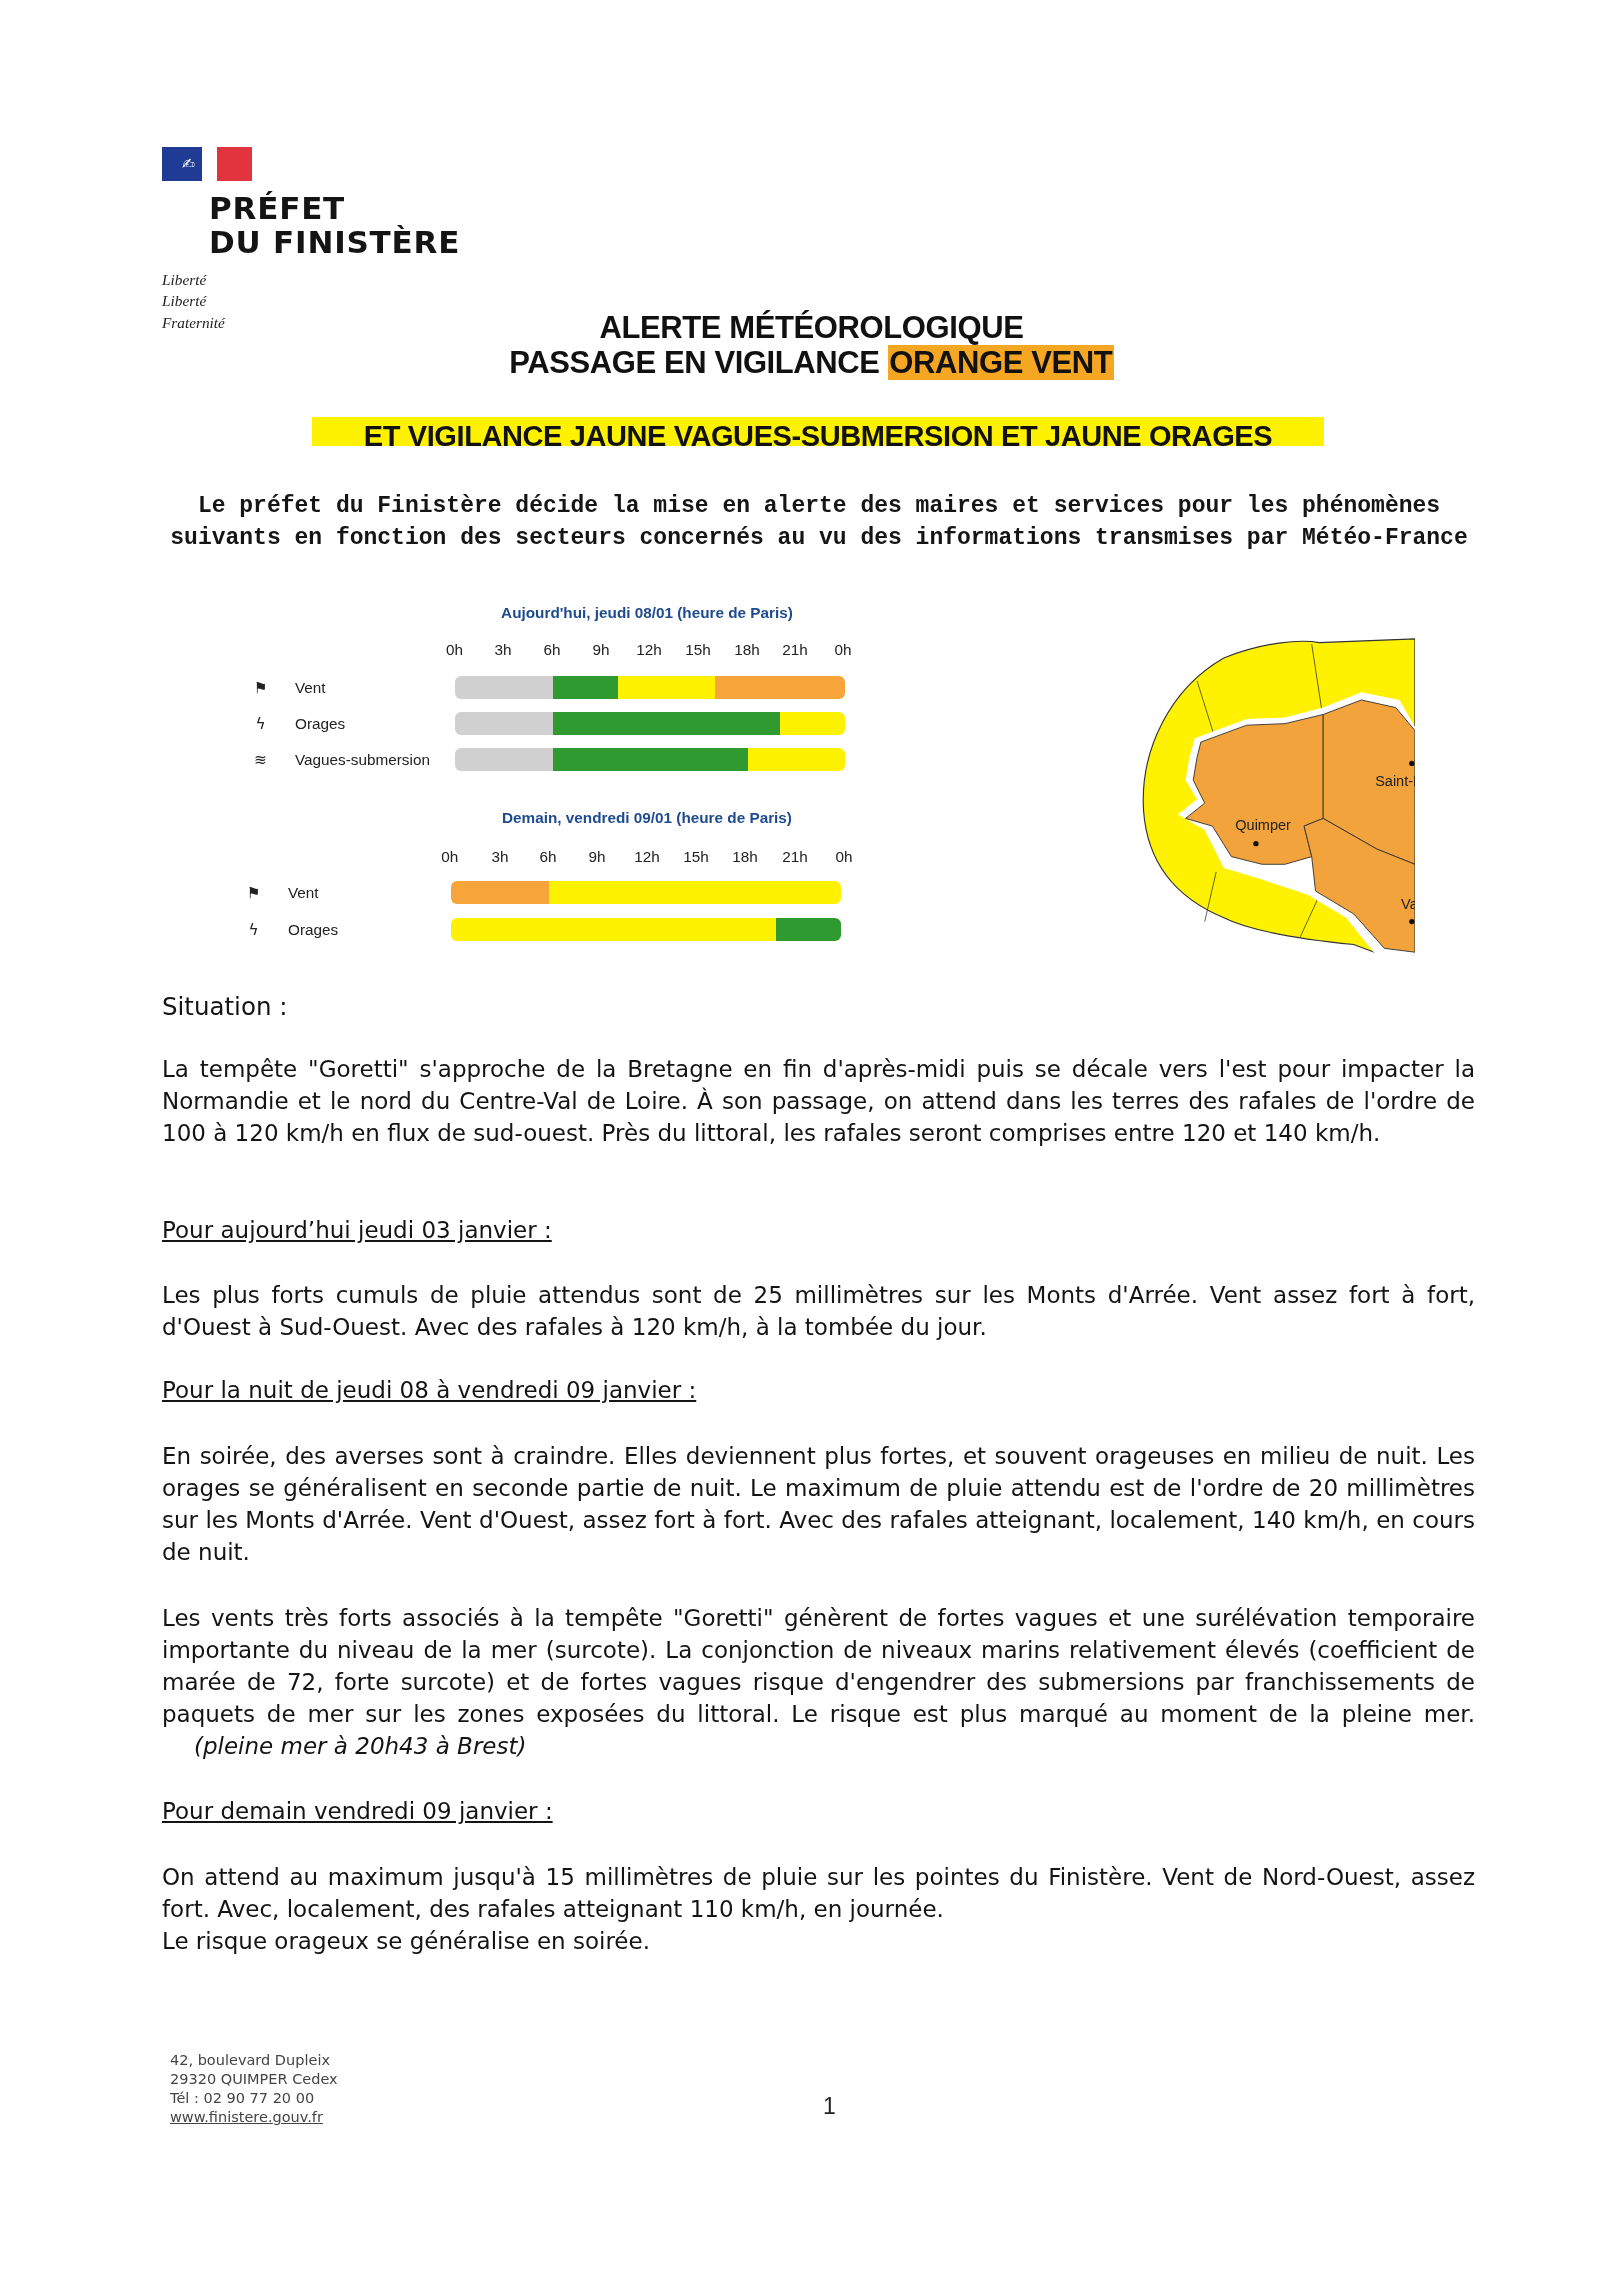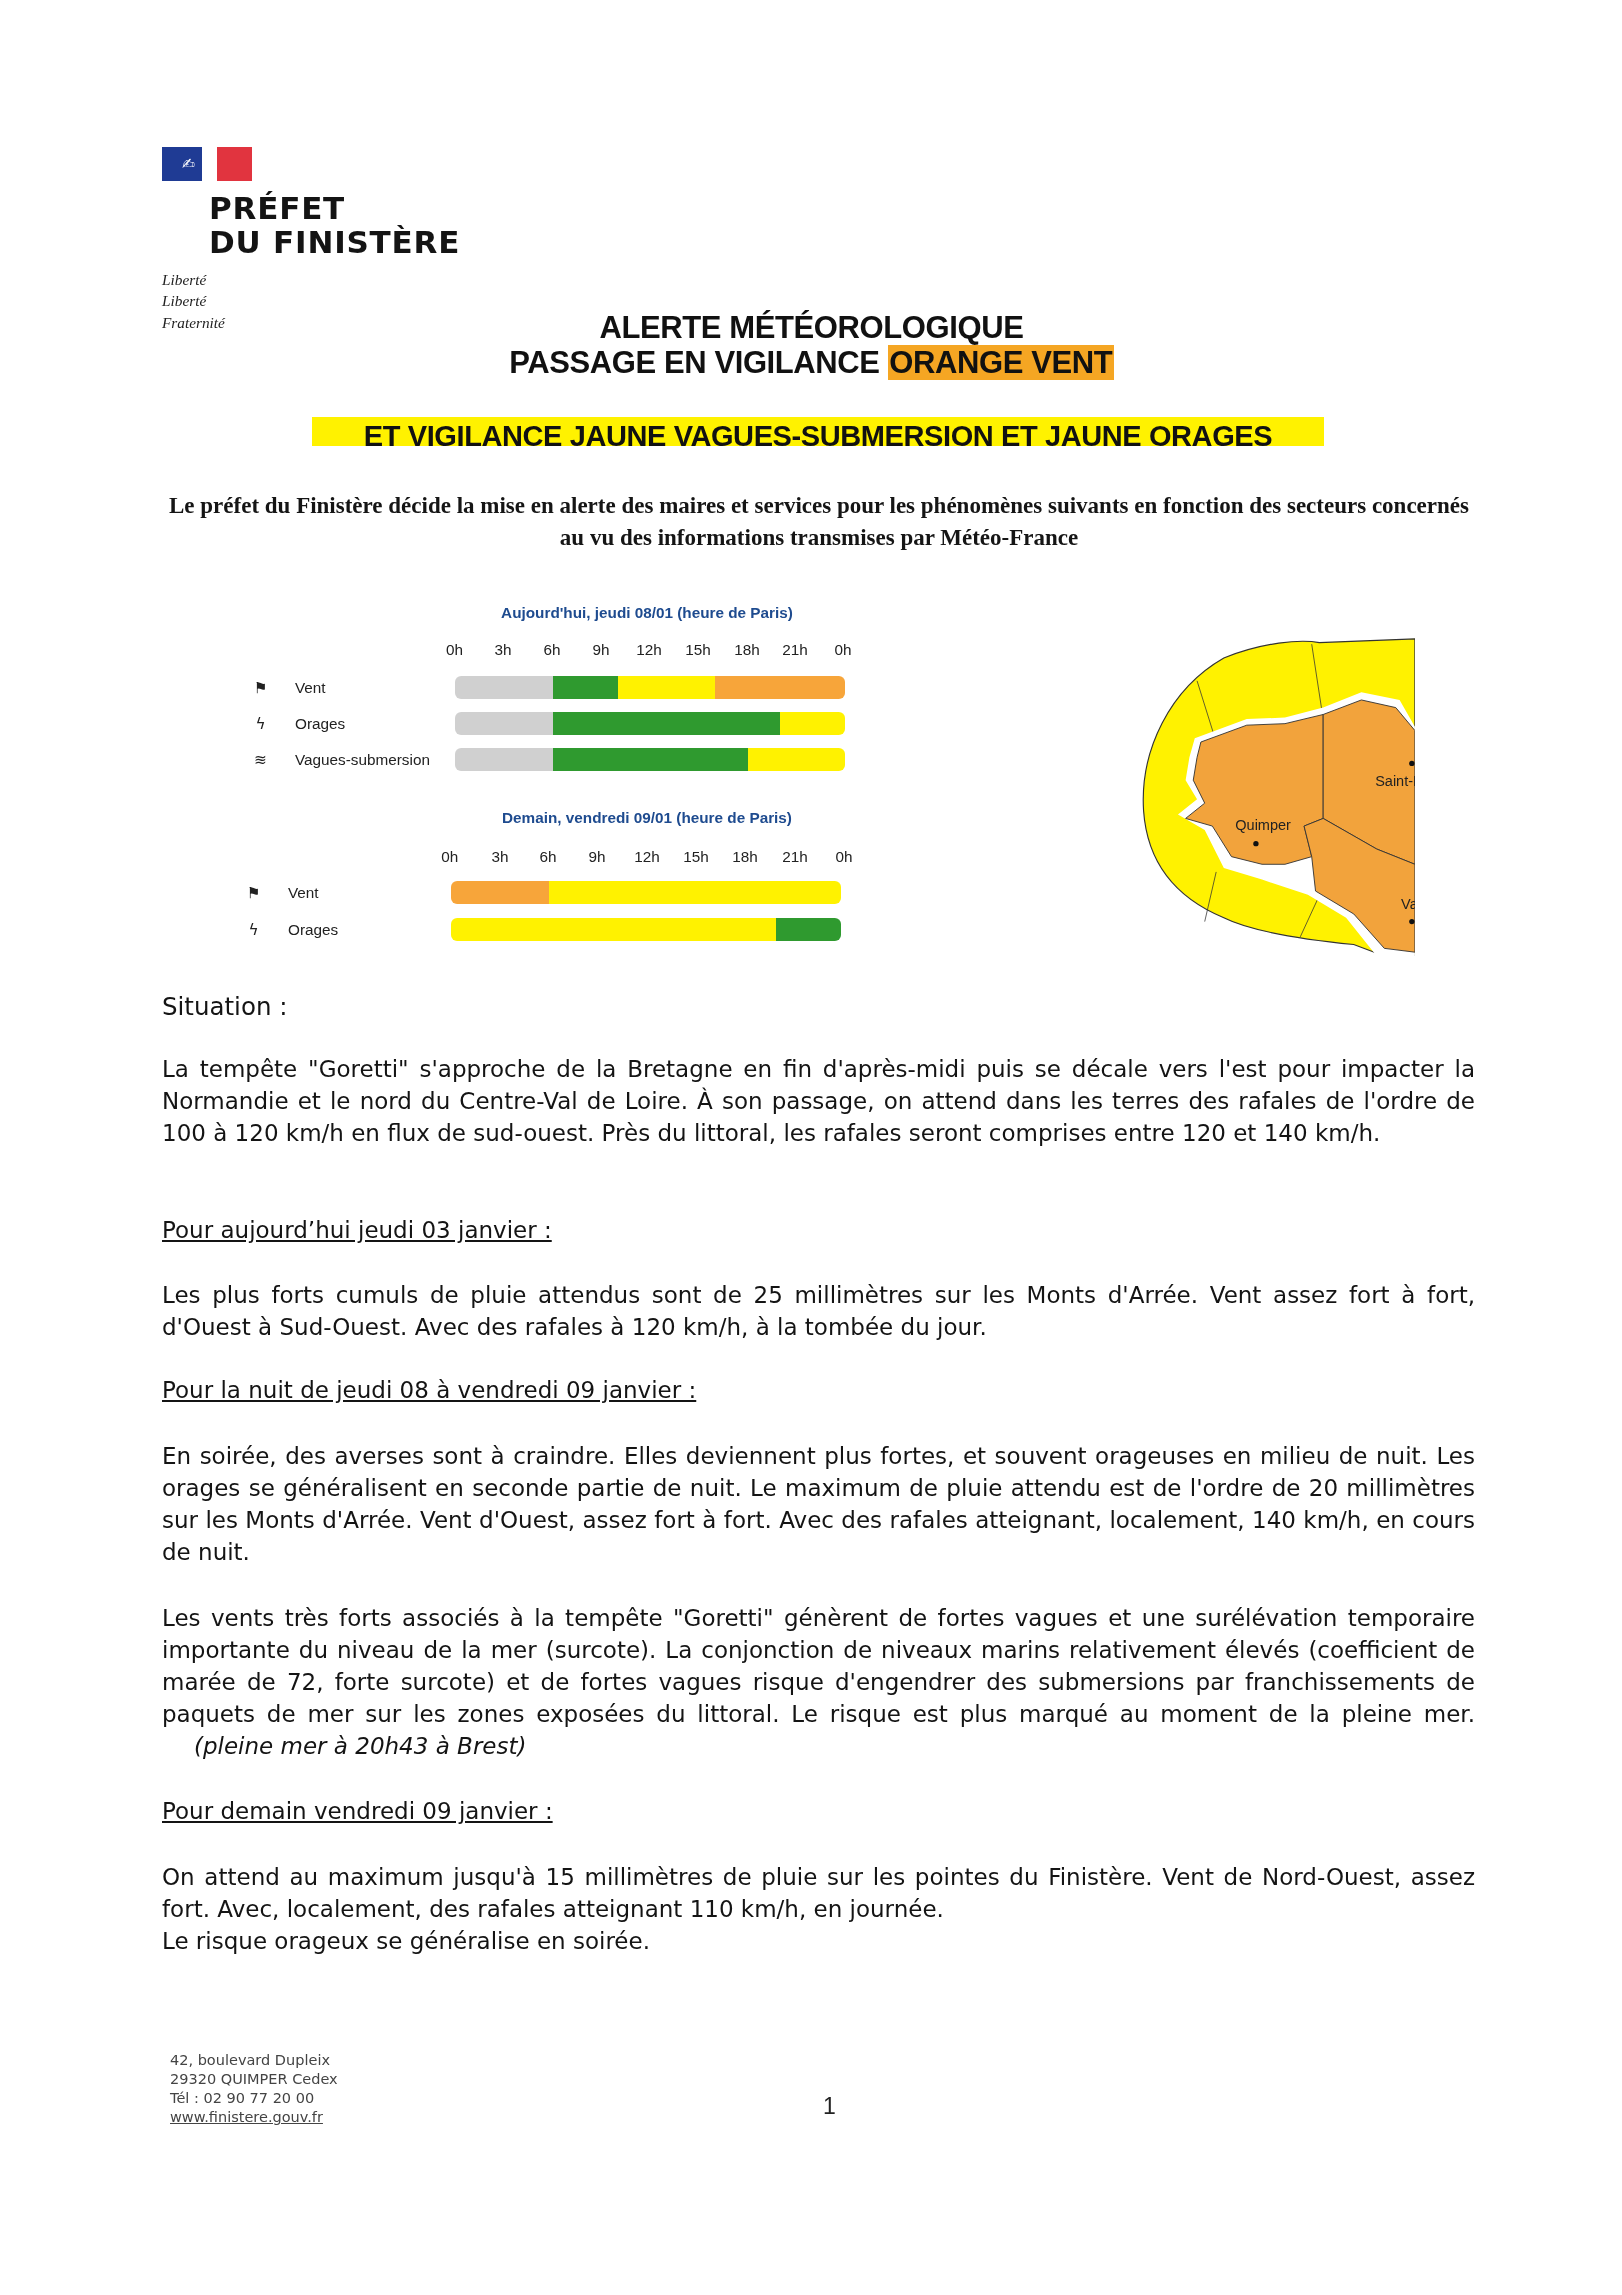--- a/index.html
+++ b/index.html
@@ -13,21 +13,21 @@
   .flag .hand { position:absolute; left:20px; top:7.7px; width:15.3px; height:18.4px; color:#fff; font-size:15.3px; line-height:18.4px; font-family:"DejaVu Sans", sans-serif; }
   .prefet { left:161px; top:191px; font-family:"DejaVu Sans", sans-serif; font-weight:bold; font-size:31px; line-height:34px; letter-spacing:0.8px; color:#141414;margin-left:48px; }
   .motto { left:162px; top:269px; font-family:"Liberation Serif", serif; font-style:italic; font-size:15.3px; line-height:21.4px; color:#222; }
 
   
   .title1 { left:0; width:1623px; top:311px; text-align:center; font-weight:bold; font-size:31px; line-height:34px; letter-spacing:-0.4px; }
   .title2 { left:0; width:1623px; top:346px; text-align:center; font-weight:bold; font-size:31px; line-height:34px; letter-spacing:-0.4px; }
   .hl-orange { background:#f5a623; padding:0 1.5px; }
   .banner { left:312px; top:417px; width:1012px; height:29px; background:#fff200; text-align:center; font-weight:bold; font-size:29px; line-height:38px; letter-spacing:-0.4px; }
 
-  .intro { left:161px; width:1316px; top:490px; text-align:center; font-family:Liberation Serif, serif; font-weight:bold; font-size:23px; line-height:32px; color:#151515; }
+  .intro { left:161px; width:1316px; top:490px; text-align:center; font-family:Liberation Mono, monospace; font-weight:bold; font-size:23px; line-height:32px; color:#151515; }
 
   
   .tl-title { width:398px; left:448px; text-align:center; font-family:"Liberation Sans", sans-serif; font-weight:bold; font-size:15.3px; color:#1e4b8f; }
   .ticks { left:436px; width:428px; height:18.4px; font-size:15.3px; color:#222; }
   .ticks span { position:absolute; width:46px; margin-left:-23px; text-align:center; top:0; }
   .row-label { left:249px; height:23px; font-size:15.3px; color:#222; display:flex; align-items:center; }
   .row-label .ico { width:23px; font-family:"DejaVu Sans", sans-serif; font-size:15.3px; margin-right:23px; text-align:center; }
   .bar { left:455px; width:390px; height:23px; border-radius:6.1px; overflow:hidden; display:flex; }
   .seg { height:100%; }
 

